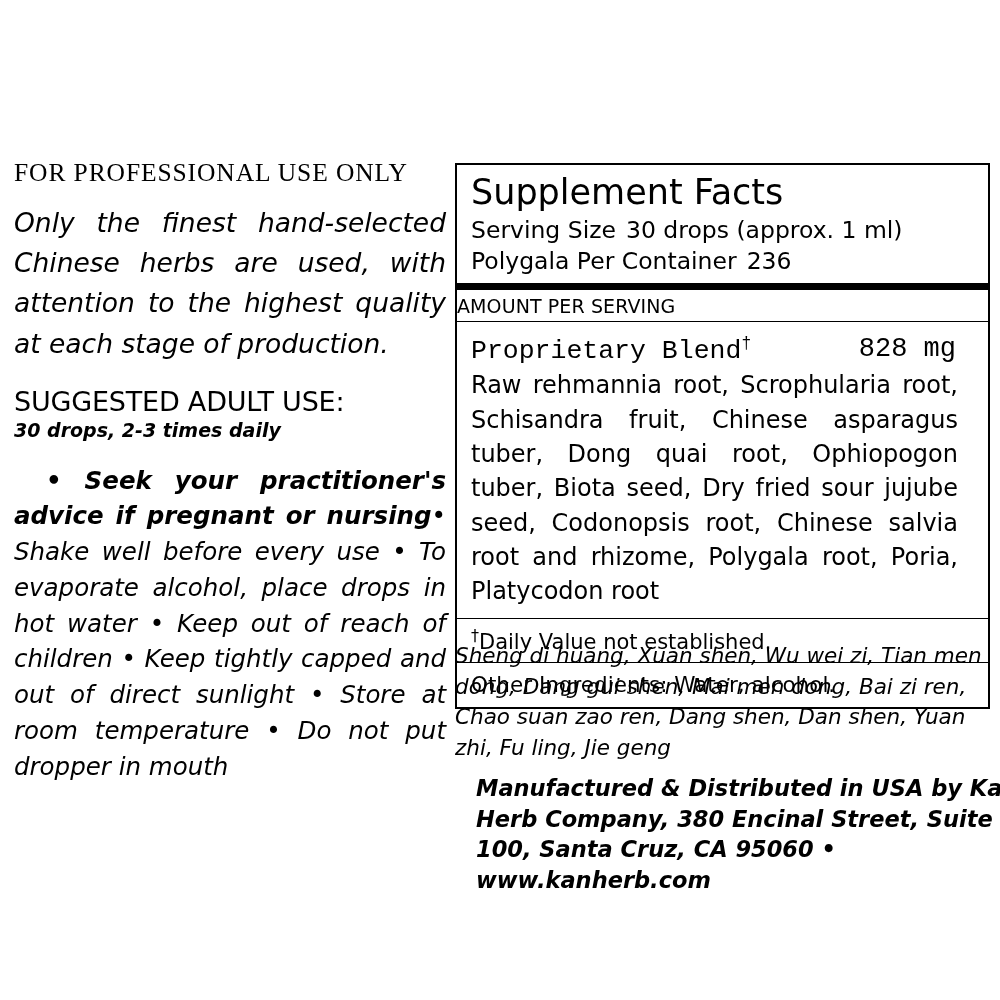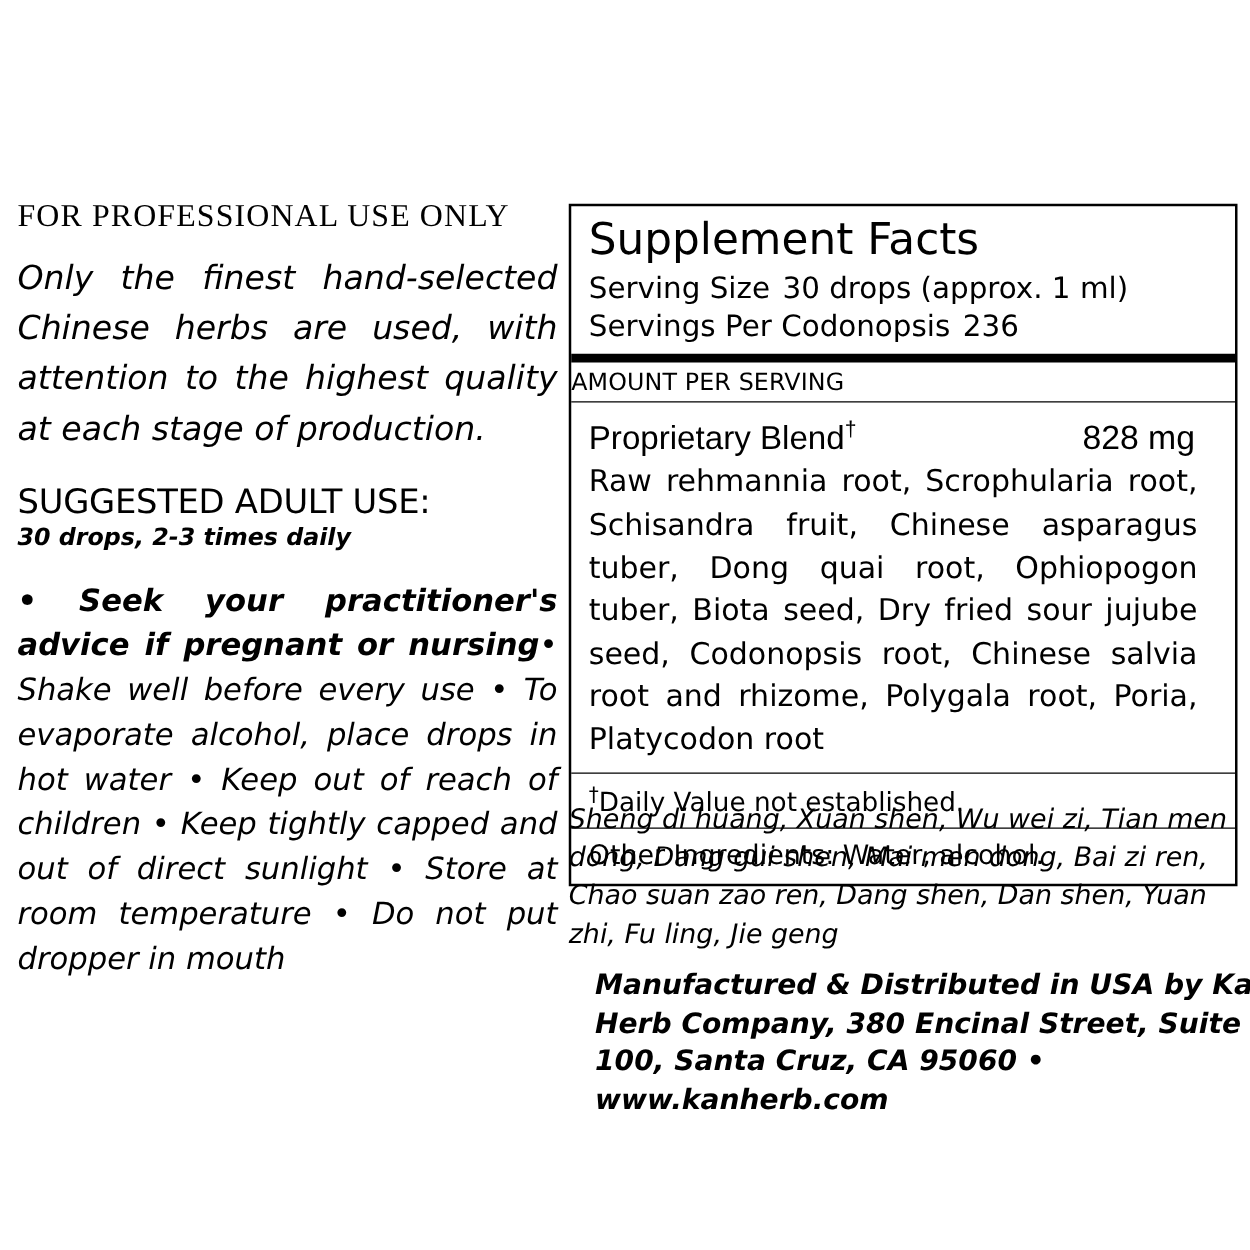--- a/index.html
+++ b/index.html
@@ -71,20 +71,21 @@
   .warnings {
     font-family: "DejaVu Sans", sans-serif;
     font-style: italic;
     font-size: 24.5px;
     line-height: 1.46;
     text-align: justify;
     text-align-last: left;
   }
   .warnings b {
     font-weight: bold;
+    margin-left: 32px;
   }
 
   
   .facts-box {
     position: absolute;
     left: 455px;
     top: 163px;
     width: 535px;
     border: 2.5px solid #000;
     box-sizing: border-box;
@@ -125,22 +126,22 @@
   .amount-per-serving {
     font-family: "DejaVu Sans", sans-serif;
     font-size: 19px;
     padding: 5px 12px 4px 0;
     letter-spacing: 0.1px;
   }
 
   .blend-row {
     display: flex;
     justify-content: space-between;
-    align-items: center;
-    font-family: Liberation Sans, sans-serif;
+    align-items: flex-start;
+    font-family: Liberation Mono, monospace;
     font-size: 26.5px;
     padding-top: 6px;
   }
   .blend-name sup {
     font-size: 17px;
     vertical-align: super;
   }
   .blend-amount {
     font-size: 27px;
     padding-right: 8px;
@@ -206,21 +207,21 @@
     <div class="intro-text">Only the finest hand-selected Chinese herbs are used, with attention to the highest quality at each stage of production.</div>
     <div class="suggested-head">SUGGESTED ADULT USE:</div>
     <div class="suggested-dose">30 drops, 2-3 times daily</div>
     <div class="warnings"><b>• Seek your practitioner's advice if pregnant or nursing</b><span>• Shake well before every use • To evaporate alcohol, place drops in hot water • Keep out of reach of children • Keep tightly capped and out of direct sunlight • Store at room temperature • Do not put dropper in mouth</span></div>
   </div>
 
   <div class="facts-box">
     <div class="facts-inner">
       <div class="facts-title">Supplement Facts</div>
       <div class="serving-line"><span>Serving Size</span><span class="val">30 drops (approx. 1 ml)</span></div>
-      <div class="serving-line"><span>Servings Per Codonopsis</span><span class="val">236</span></div>
+      <div class="serving-line"><span>Polygala Per Container</span><span class="val">236</span></div>
     </div>
 
     <div class="rule-thick"></div>
 
     <div class="amount-per-serving">AMOUNT PER SERVING</div>
 
     <div class="rule-thin"></div>
 
     <div class="facts-inner">
       <div class="blend-row">

